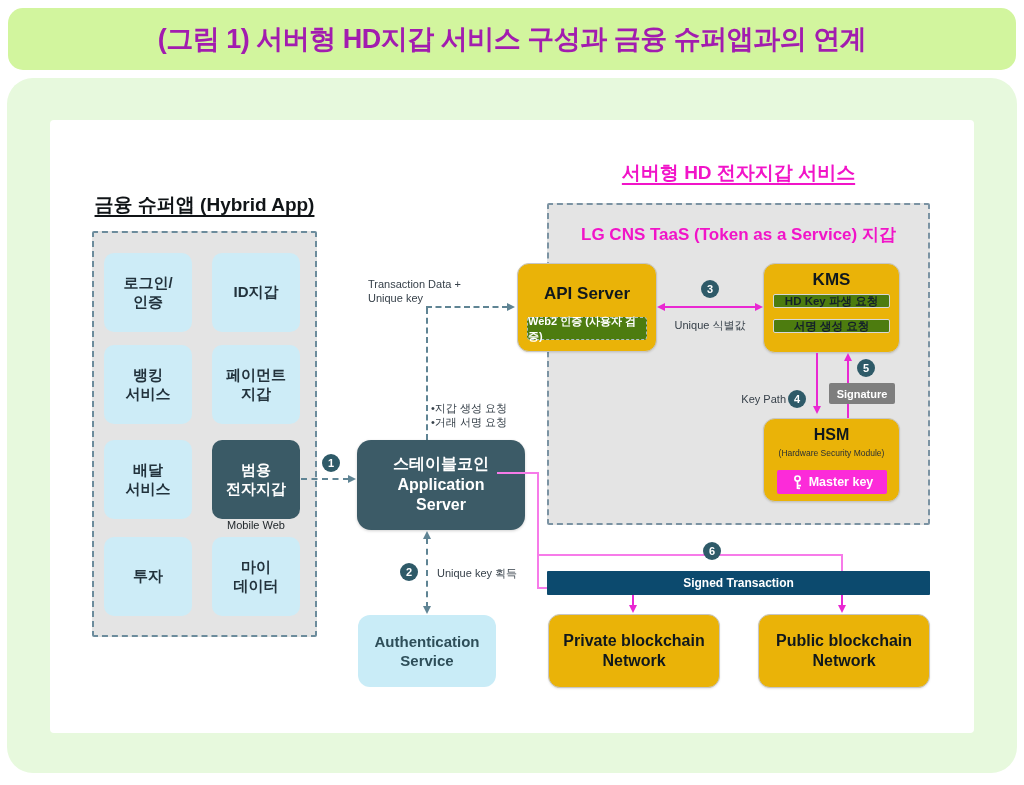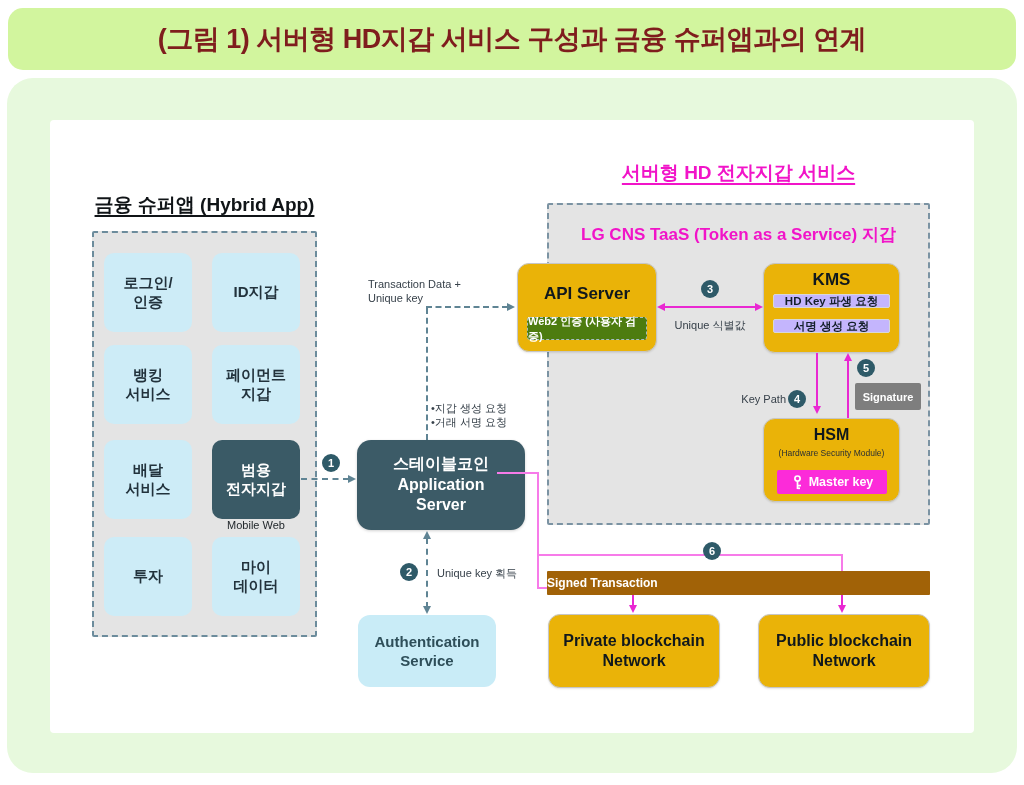--- a/index.html
+++ b/index.html
@@ -4,21 +4,21 @@
 <style>
   * { margin:0; padding:0; box-sizing:border-box; }
   html,body { background:#ffffff; }
   body { font-family:"Liberation Sans","DejaVu Sans",sans-serif; color:#1c262c; }
   .stage { position:relative; width:1024px; height:785px; background:#ffffff; overflow:hidden; }
   .abs { position:absolute; }
   [data-bind] { white-space:pre-line; }
 
   .banner { left:8px; top:8px; width:1008px; height:62px; background:#d2f59e; border-radius:15px;
             display:flex; align-items:center; justify-content:center; }
-  .banner-title { font-size:27px; font-weight:700; color:#7f1d1d; letter-spacing:-0.5px; }
+  .banner-title { font-size:27px; font-weight:700; color:#a21caf; letter-spacing:-0.5px; }
 
   .panel { left:7px; top:78px; width:1010px; height:695px; background:#e7f9dd; border-radius:26px; }
   .card  { left:50px; top:120px; width:924px; height:613px; background:#ffffff; border-radius:4px; }
 
   .section-title { font-size:19px; font-weight:700; text-decoration:underline;
                    text-underline-offset:4px; text-decoration-thickness:2px; text-align:center; }
   .left-title { left:92px; top:192px; width:225px; color:#101417; }
   .right-title { left:547px; top:160px; width:383px; color:#f114c8; }
 
   .dashed-container { background:#e4e4e4; border:2px dashed #6c8c9c; border-radius:2px; }
@@ -42,34 +42,34 @@
 
   .white-box { background:#eab308; border:1px solid #c6c6c6; border-radius:12px;
                box-shadow:0 1px 2px rgba(0,0,0,.10); }
   .api-server { left:517px; top:263px; width:140px; height:89px; }
   .api-title { left:517px; top:284px; width:140px; text-align:center; font-size:17px; font-weight:700; color:#10181d; }
   .api-badge { left:527px; top:317px; width:120px; height:23px; background:#4d7c0f; border:1.5px dashed #a5bcc4;
                border-radius:3px; color:#fff; font-size:11px; font-weight:700;
                display:flex; align-items:center; justify-content:center; }
   .kms { left:763px; top:263px; width:137px; height:90px; }
   .kms-title { left:763px; top:270px; width:137px; text-align:center; font-size:17px; font-weight:700; color:#10181d; }
-  .kms-row { left:773px; width:117px; height:14px; background:#c4b5fd; border:1px solid #d8d8d8; border-radius:2px;
+  .kms-row { left:773px; width:117px; height:14px; background:#4d7c0f; border:1px solid #d8d8d8; border-radius:2px;
              font-size:11.5px; font-weight:700; color:#14202a;
              display:flex; align-items:center; justify-content:center; }
   .hsm { left:763px; top:418px; width:137px; height:84px; }
   .hsm-title { left:763px; top:426px; width:137px; text-align:center; font-size:16px; font-weight:700; color:#10181d; }
   .hsm-sub { left:763px; top:448px; width:137px; text-align:center; font-size:8.5px; color:#2a2f33; }
   .master-badge { left:777px; top:470px; width:110px; height:24px; background:#fc2bd9; border-radius:2px;
                   color:#fff; font-size:12.5px; font-weight:700;
                   display:flex; align-items:center; justify-content:center; gap:5px; }
   .gray-badge { background:#7e7e7e; color:#fff; font-size:11px; font-weight:700; border-radius:2px;
                 display:flex; align-items:center; justify-content:center; }
-  .sig-badge { left:855px; top:383px; width:66px; height:27px; }
-  .signed-bar { left:547px; top:571px; width:383px; height:24px; background:#a16207; border-radius:1px;
-                color:#fff; font-size:12px; font-weight:700; display:flex; align-items:center; justify-content:flex-start; }
+  .sig-badge { left:829px; top:383px; width:66px; height:21px; }
+  .signed-bar { left:547px; top:571px; width:383px; height:24px; background:#0c4a6e; border-radius:1px;
+                color:#fff; font-size:12px; font-weight:700; display:flex; align-items:center; justify-content:center; }
   .net-box { top:614px; width:172px; height:74px; display:flex; align-items:center; justify-content:center;
              text-align:center; font-size:16px; font-weight:700; color:#10181d; line-height:1.25;
              border-radius:12px; }
   .private-box { left:548px; } .public-box { left:758px; }
 
   .step { width:18px; height:18px; border-radius:50%; background:#2e5a68; color:#fff;
           font-size:11px; font-weight:700; display:flex; align-items:center; justify-content:center; z-index:6; }
 
   .note { font-size:11px; color:#37414a; line-height:1.3; }
 

